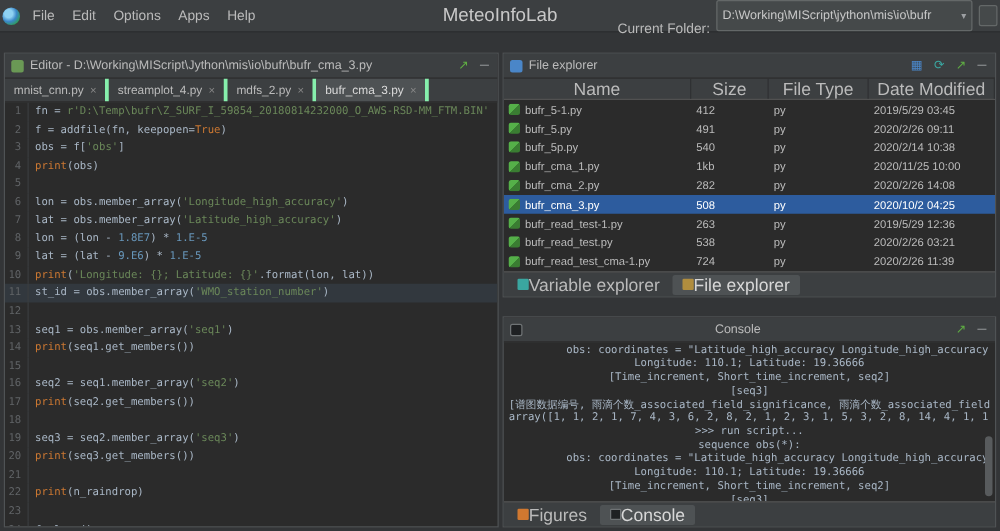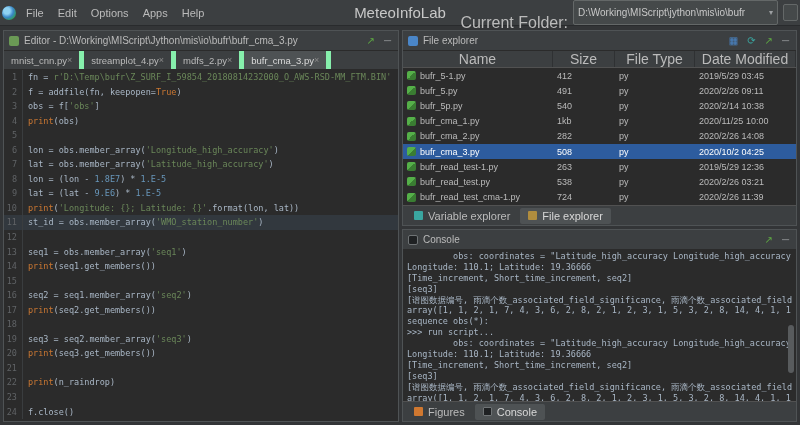--- a/index.html
+++ b/index.html
@@ -9,51 +9,51 @@
   
   .menubar { height:26px; background:#3c3f41; border-bottom:1px solid #292b2d;
              display:flex; align-items:center; padding:0 2px; gap:4px; position:relative; }
   .logo { width:14px; height:14px; border-radius:50%; flex:0 0 auto;
           background:radial-gradient(circle at 35% 35%, #8fd2f2 0 25%, #3a87c8 50%, #2e9e4f 80%); }
   .menu-items { display:flex; gap:2px; }
   .menu-item { font-size:11px; color:#bbbbbb; padding:3px 6px; cursor:default; }
   .win-title { position:absolute; left:0; right:0; text-align:center; font-size:15px;
                color:#c8c8c8; pointer-events:none; }
   .folder-group { margin-left:auto; display:flex; align-items:center; gap:5px; z-index:1; }
-  .folder-label { font-size:16px; color:#bbbbbb;margin-top:20px; }
+  .folder-label { font-size:11px; color:#bbbbbb;margin-top:20px; }
   .combo { width:205px; height:25px; background:#45494a; border:1px solid #646868; border-radius:2px;
            display:flex; align-items:center; font-size:10px; color:#c8c8c8; padding:0 4px; }
   .combo .val { flex:1; overflow:hidden; white-space:nowrap; }
   .caret { color:#9da0a3; font-size:8px; }
   .browse-btn { width:15px; height:17px; background:#45494a; border:1px solid #646868; border-radius:2px; }
 
   
   .main { position:absolute; top:27px; left:0; right:0; bottom:0; display:flex; gap:3px; padding:3px; }
   .panel { background:#2b2b2b; border:1px solid #4f5355; display:flex; flex-direction:column;
-           overflow:hidden; position:relative; }
+           overflow:hidden; position:relative;margin-top:12px; }
   .phdr { height:20px; background:#3c3f41; border-bottom:1px solid #2b2b2b; display:flex;
           align-items:center; gap:5px; padding:0 5px; font-size:10px; color:#bbbbbb; flex:0 0 auto; }
   .phdr .ptitle { flex:1; overflow:hidden; white-space:nowrap; }
   .pic { width:10px; height:10px; border-radius:2px; flex:0 0 auto; }
   .pic-editor { background:#6a9955; }
   .pic-files  { background:#4a86c8; }
   .pic-console{ background:#1f2123; border:1px solid #6f7375; color:#7fd17f; font-size:6px;
                 line-height:8px; text-align:center; font-family:"DejaVu Sans Mono",monospace; }
   .hic { font-size:10px; padding:0 2px; color:#9da0a3; line-height:10px; }
   .ic-green { color:#5fad43; } .ic-teal { color:#3aa6a0; } .ic-blue { color:#4a86c8; }
 
   .editor-panel { width:396px; flex:0 0 auto; }
   .right-col { flex:1; display:flex; flex-direction:column; gap:3px; min-width:0; }
   .files-panel { height:196px; flex:0 0 auto; }
-  .console-panel { flex:1; }
+  .console-panel { flex:1;text-align:center; }
 
   
   .tabbar { height:19px; background:#3c3f41; display:flex; border-bottom:1px solid #2b2b2b; flex:0 0 auto; }
-  .etab { display:flex; align-items:center; padding:0 7px; font-size:9.5px; color:#bbbbbb;
-          border-right:5px solid #86efac; white-space:nowrap;justify-content:flex-end; }
+  .etab { display:flex; align-items:center; gap:5px; padding:0 7px; font-size:9.5px; color:#bbbbbb;
+          border-right:3px solid #86efac; white-space:nowrap;justify-content:flex-end; }
   .etab.active { background:#4e5254; color:#dadada; }
   .tclose { color:#8a8a8a; font-size:9px; }
 
   
   .code-area { flex:1; overflow:hidden; font-family:"DejaVu Sans Mono",monospace; font-size:8.5px; }
   .cl { display:flex; height:14.55px; line-height:14.55px; white-space:pre; }
   .cl.cur { background:#32383e; }
   .ln { width:19px; flex:0 0 auto; text-align:right; padding-right:5px; color:#606366;
         border-right:1px solid #3a3d3f; }
   .ct { padding-left:5px; color:#a9b7c6; overflow:hidden; }
@@ -68,22 +68,22 @@
   .frow { height:15.2px; display:flex; align-items:center; font-size:9px; color:#bbbbbb; white-space:nowrap; }
   .frow.sel { background:#2d5c9e; color:#ffffff; }
   .fc { overflow:hidden; padding:0 4px; }
   .frow .c-name { display:flex; align-items:center; gap:4px; }
   .pyic { width:9px; height:9px; border-radius:2px; flex:0 0 auto;
           background:linear-gradient(135deg,#55b049 50%,#3a7d32 50%); }
 
   
   .subtabs { height:20px; background:#3c3f41; border-top:1px solid #515151; display:flex;
              align-items:center; gap:2px; padding-left:3px; flex:0 0 auto; }
-  .stab { display:flex; align-items:center; gap:5px; height:16px; padding:0 8px;
-          font-size:11px; color:#bbbbbb; border-radius:2px; }
+  .stab { display:flex; align-items:center; gap:0; height:16px; padding:0 8px;
+          font-size:14px; color:#bbbbbb; border-radius:2px; }
   .stab.active { background:#4e5254; color:#d8d8d8; }
   .sic { width:9px; height:9px; border-radius:1px; flex:0 0 auto; }
   .ic-var { background:#3aa6a0; } .ic-file { background:#b08d3e; }
   .ic-fig { background:#d07830; } .ic-con { background:#1f2123; border:1px solid #6f7375; }
 
   
   .console-out { flex:1; overflow:hidden; font-family:"DejaVu Sans Mono",monospace;
                  font-size:8.5px; color:#a9b7c6; padding:1px 4px; }
   .conline { height:10.9px; line-height:10.9px; white-space:pre; overflow:hidden; }
   .cthumb { position:absolute; right:2px; top:95px; width:6px; height:48px;
@@ -286,22 +286,22 @@
         <span class="hic ic-green">↗</span>
         <span class="hic">─</span>
       </header>
       <div class="console-out" id="console-lines">
           <div class="conline">         obs: coordinates = "Latitude_high_accuracy Longitude_high_accuracy "</div>
           <div class="conline">Longitude: 110.1; Latitude: 19.36666</div>
           <div class="conline">[Time_increment, Short_time_increment, seq2]</div>
           <div class="conline">[seq3]</div>
           <div class="conline">[谱图数据编号, 雨滴个数_associated_field_significance, 雨滴个数_associated_field, 雨</div>
           <div class="conline">array([1, 1, 2, 1, 7, 4, 3, 6, 2, 8, 2, 1, 2, 3, 1, 5, 3, 2, 8, 14, 4, 1, 1, 4, 14</div>
+          <div class="conline">&gt;&gt;&gt; run script...</div>
           <div class="conline">sequence obs(*):</div>
-          <div class="conline">&gt;&gt;&gt; run script...</div>
           <div class="conline">         obs: coordinates = "Latitude_high_accuracy Longitude_high_accuracy "</div>
           <div class="conline">Longitude: 110.1; Latitude: 19.36666</div>
           <div class="conline">[Time_increment, Short_time_increment, seq2]</div>
           <div class="conline">[seq3]</div>
           <div class="conline">[谱图数据编号, 雨滴个数_associated_field_significance, 雨滴个数_associated_field, 雨</div>
           <div class="conline">array([1, 1, 2, 1, 7, 4, 3, 6, 2, 8, 2, 1, 2, 3, 1, 5, 3, 2, 8, 14, 4, 1, 1, 4, 14</div>
         </div>
       <div class="cthumb"></div>
       <div class="subtabs" id="console-tabs">
           <div class="stab">

